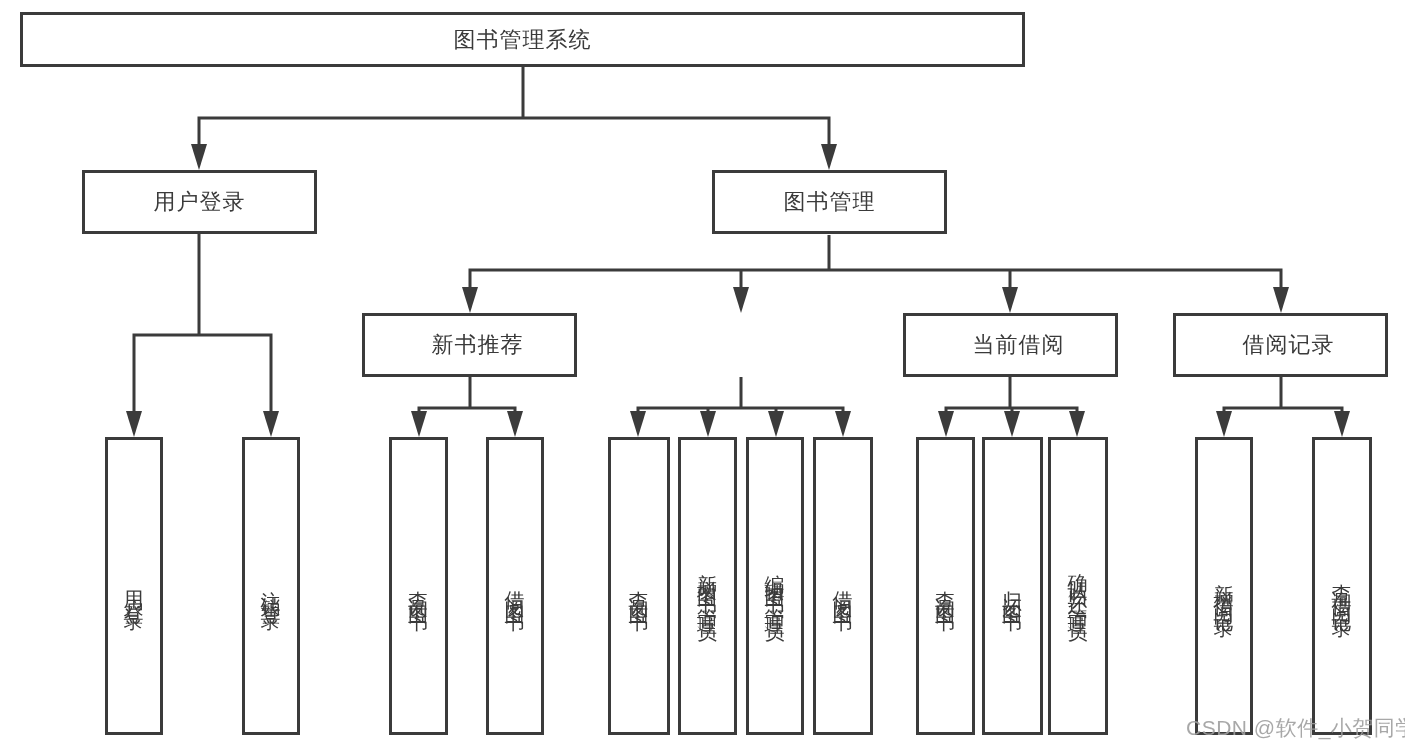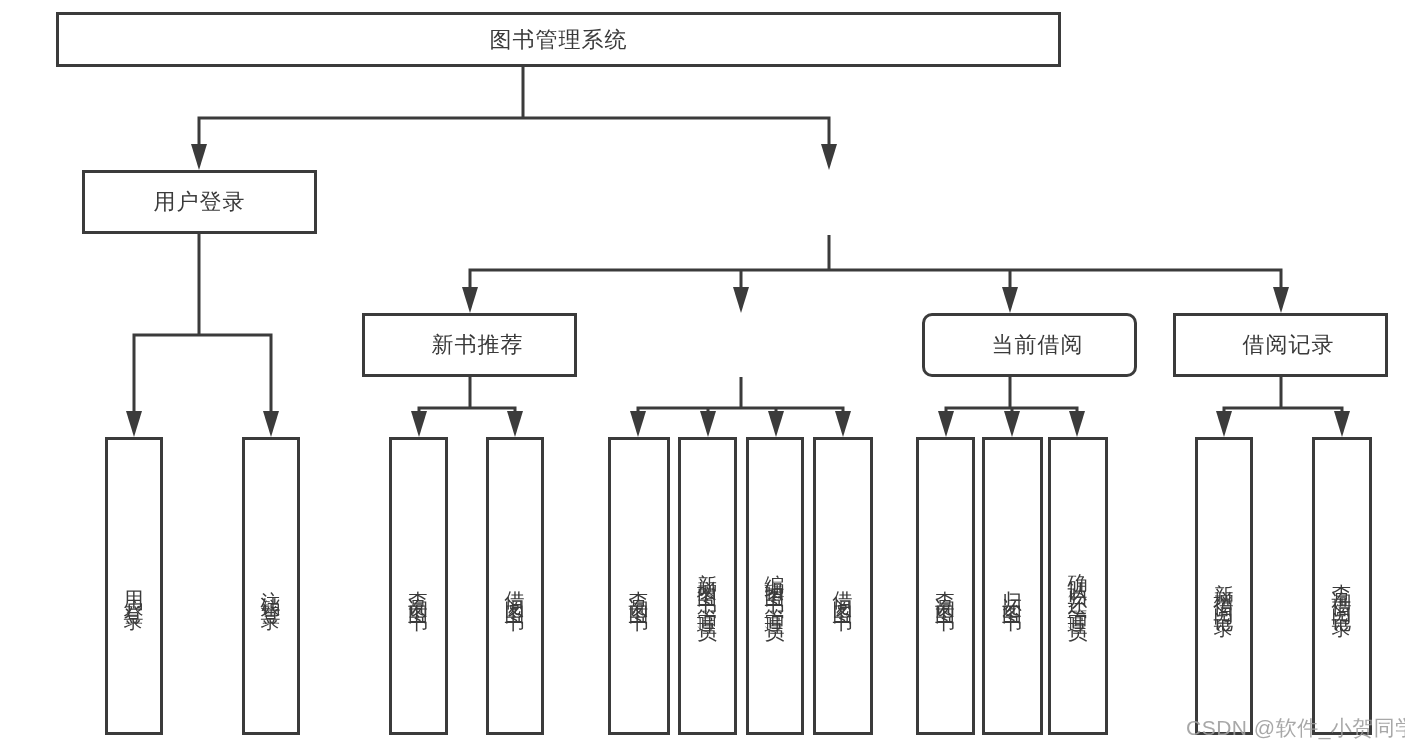--- a/index.html
+++ b/index.html
@@ -28,29 +28,29 @@
     color: #3a3a3a;
     display: flex;
     align-items: center;
     justify-content: center;
     z-index: 2;
     text-align: center;
   }
 
   .h-box { font-size: 22px; letter-spacing: 1px; }
 
-  .root-box   { left: 20px;  top: 12px;  width: 1005px; height: 55px; margin-left: 36px; }
+  .root-box   { left: 20px;  top: 12px;  width: 1005px; height: 55px; }
 
   .lvl2-login { left: 82px;  top: 170px; width: 235px;  height: 64px; }
   .lvl2-mgmt  { left: 712px; top: 170px; width: 235px;  height: 64px; }
 
   .lvl3 { top: 313px; width: 215px; height: 64px; padding-left: 16px; }
   .lvl3-a { left: 362px; }
   .lvl3-b { left: 633px; }
-  .lvl3-c { left: 922px; border-radius: 10px; }
+  .lvl3-c { left: 903px; }
   .lvl3-d { left: 1173px; }
 
   .leaf {
     top: 437px;
     height: 298px;
     font-size: 20px;
     writing-mode: vertical-rl;
     text-orientation: mixed;
     letter-spacing: 7px;
     line-height: 1;
@@ -130,20 +130,21 @@
       <polygon points="1069,411 1085,411 1077,437"></polygon>
 
       <polygon points="1216,411 1232,411 1224,437"></polygon>
       <polygon points="1334,411 1350,411 1342,437"></polygon>
     </g>
   </svg>
 
   <div class="box h-box root-box">图书管理系统</div>
 
   <div class="box h-box lvl2-login">用户登录</div>
+  <div class="box h-box lvl2-mgmt">图书管理</div>
 
   <div class="box h-box lvl3 lvl3-a">新书推荐</div>
   <div class="box h-box lvl3 lvl3-c">当前借阅</div>
   <div class="box h-box lvl3 lvl3-d">借阅记录</div>
 
   <div class="box leaf leaf-a1">用户登录</div>
   <div class="box leaf leaf-a2">注销登录</div>
 
   <div class="box leaf leaf-b1">查询图书</div>
   <div class="box leaf leaf-b2">借阅图书</div>

